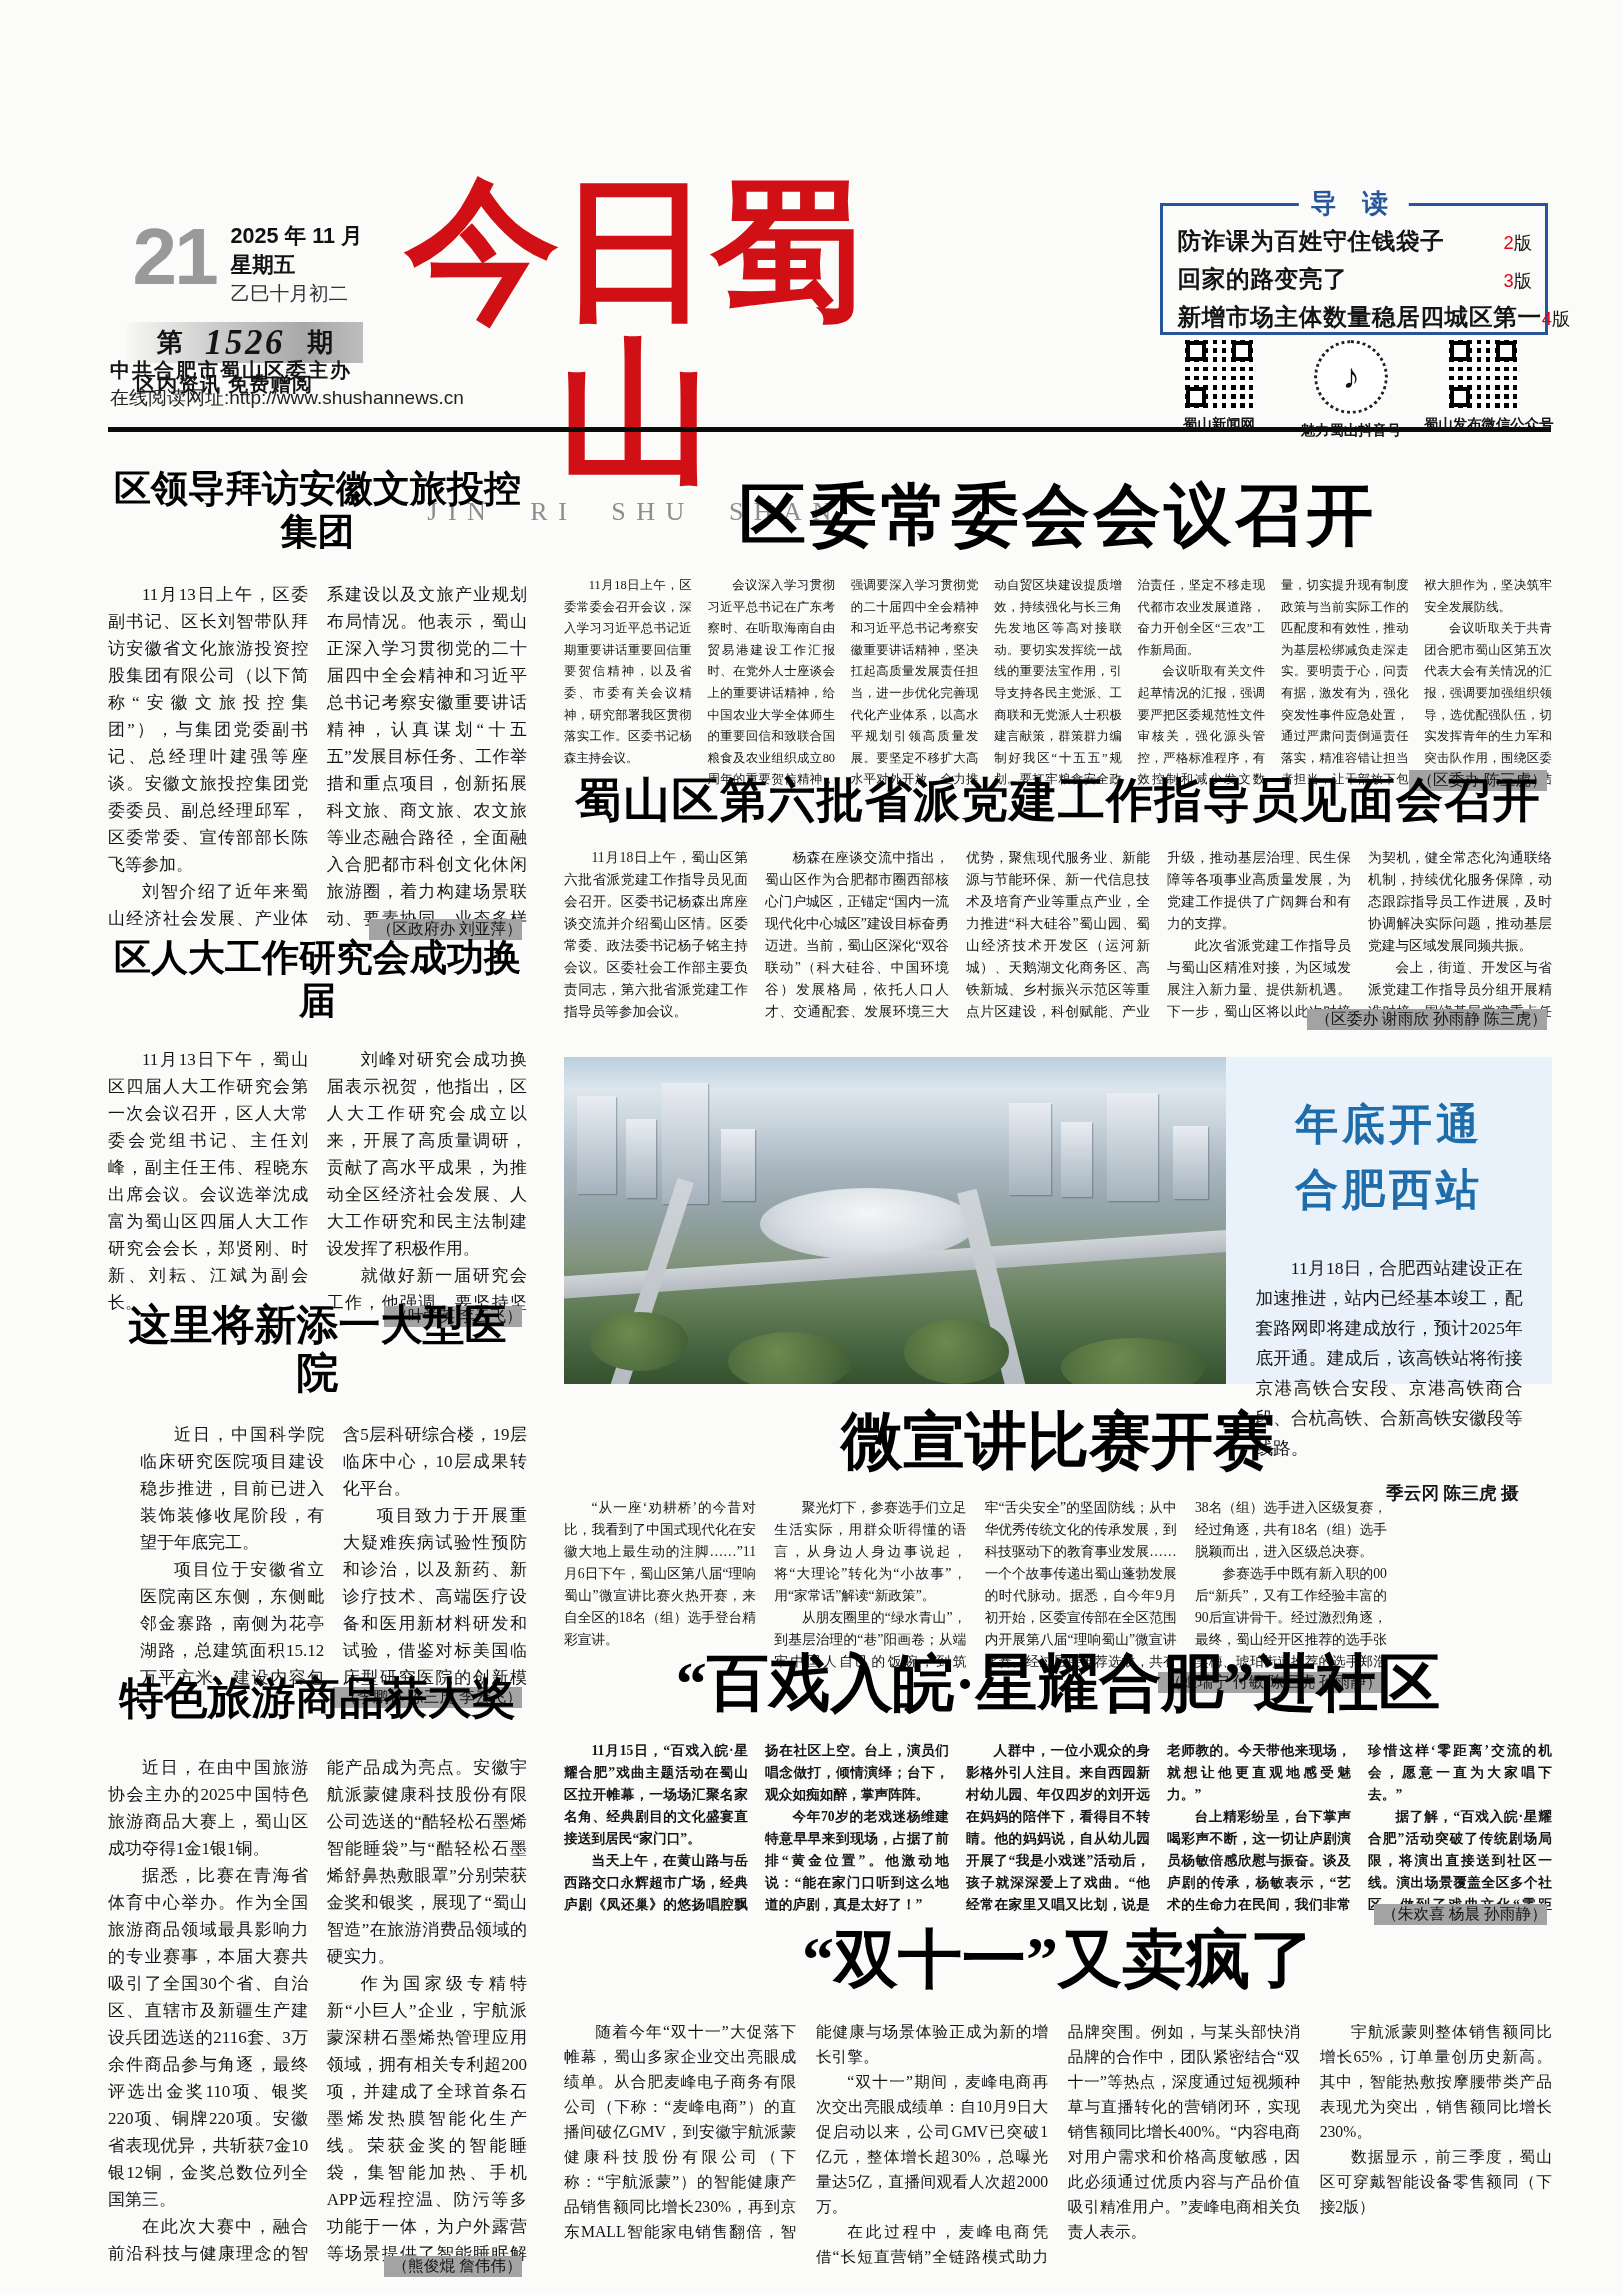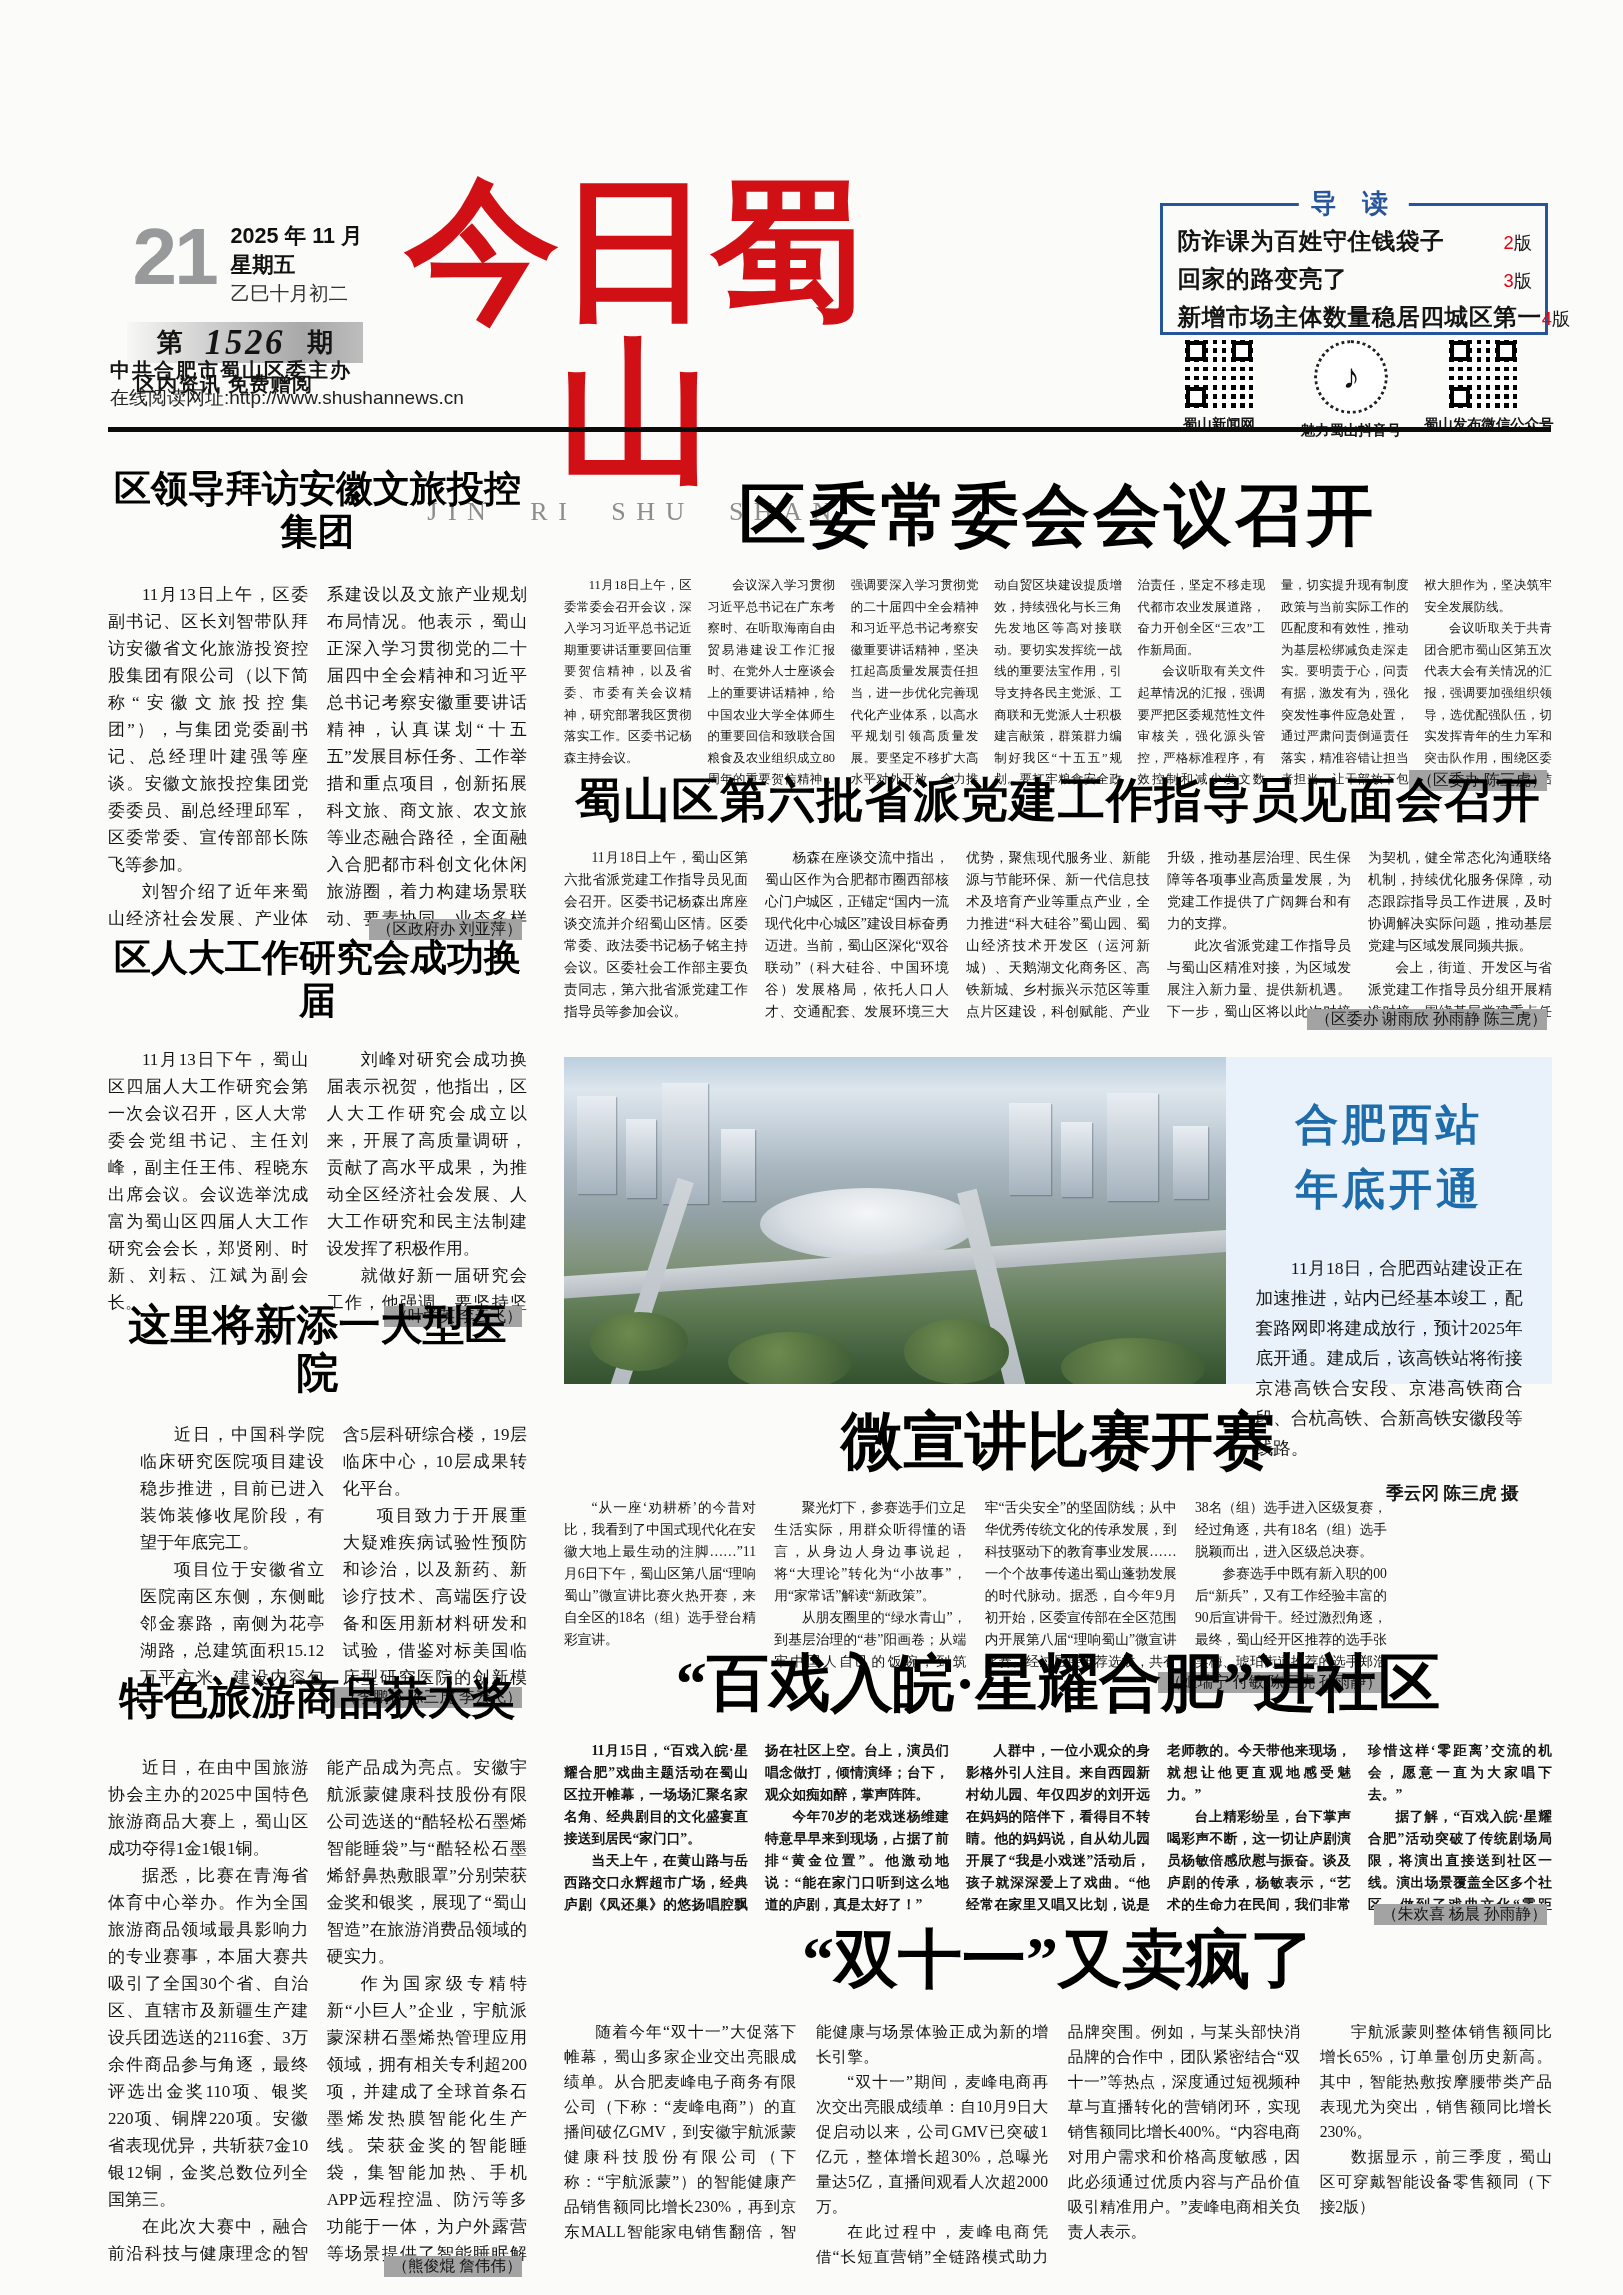--- a/index.html
+++ b/index.html
@@ -238,22 +238,22 @@
     <div class="road" style="left:-26px;top:196px;width:720px;height:22px;transform:rotate(-4deg);"></div>
     <div class="road" style="left:79px;top:118px;width:17px;height:222px;transform:rotate(18deg);"></div>
     <div class="road" style="left:419px;top:131px;width:19.6px;height:216px;transform:rotate(-14deg);"></div>
     <div class="trees" style="left:26px;top:255px;width:98px;height:59px;"></div>
     <div class="trees" style="left:164px;top:275px;width:124px;height:59px;"></div>
     <div class="trees" style="left:340px;top:262px;width:105px;height:65px;"></div>
     <div class="trees" style="left:497px;top:281px;width:144px;height:59px;"></div>
   </div>
   <div class="photo-side">
     <div class="pf-title">
+      <div>年底开通</div>
       <div>合肥西站</div>
-      <div>年底开通</div>
     </div>
     <p class="pf-caption">11月18日，合肥西站建设正在加速推进，站内已经基本竣工，配套路网即将建成放行，预计2025年底开通。建成后，该高铁站将衔接京港高铁合安段、京港高铁商合段、合杭高铁、合新高铁安徽段等线路。</p>
     <div class="pf-credit">季云冈 陈三虎 摄</div>
   </div>
 </div>
 
 <article class="art" style="left:564px;top:1406px;width:988px;">
   <h2 class="hl-serif" style="font-size:62px;width:707px;margin:0 auto;">微宣讲比赛开赛</h2>
   <div style="position:relative;width:823px;">
     <div class="abody c4" style="margin-top:19.6px;height:196px;">

